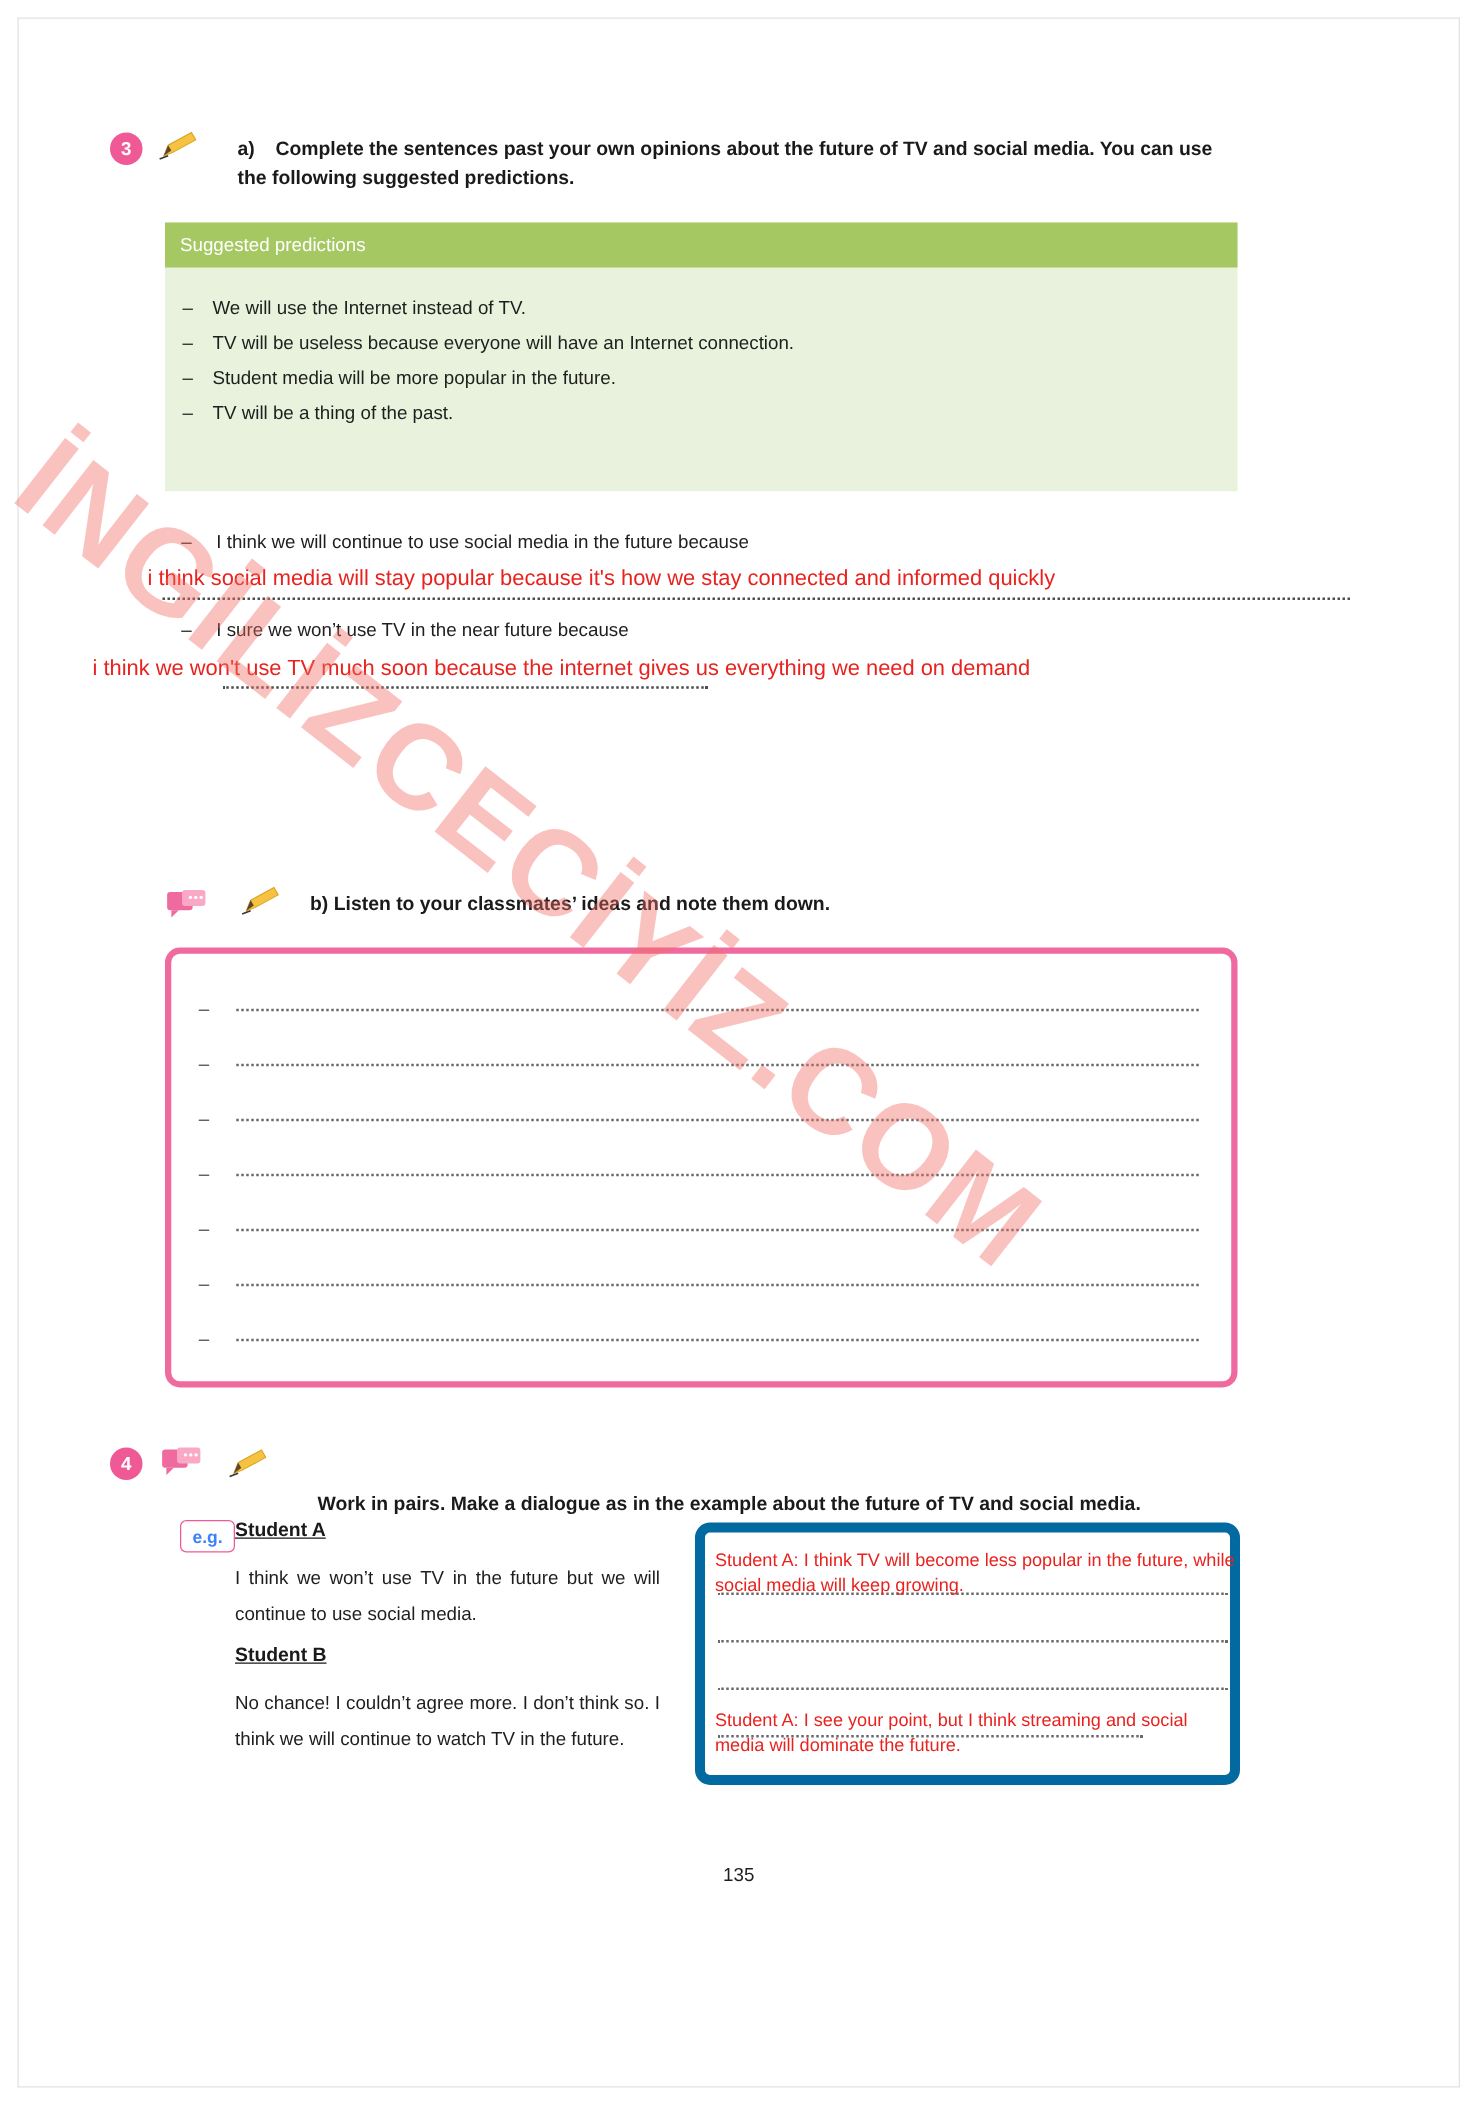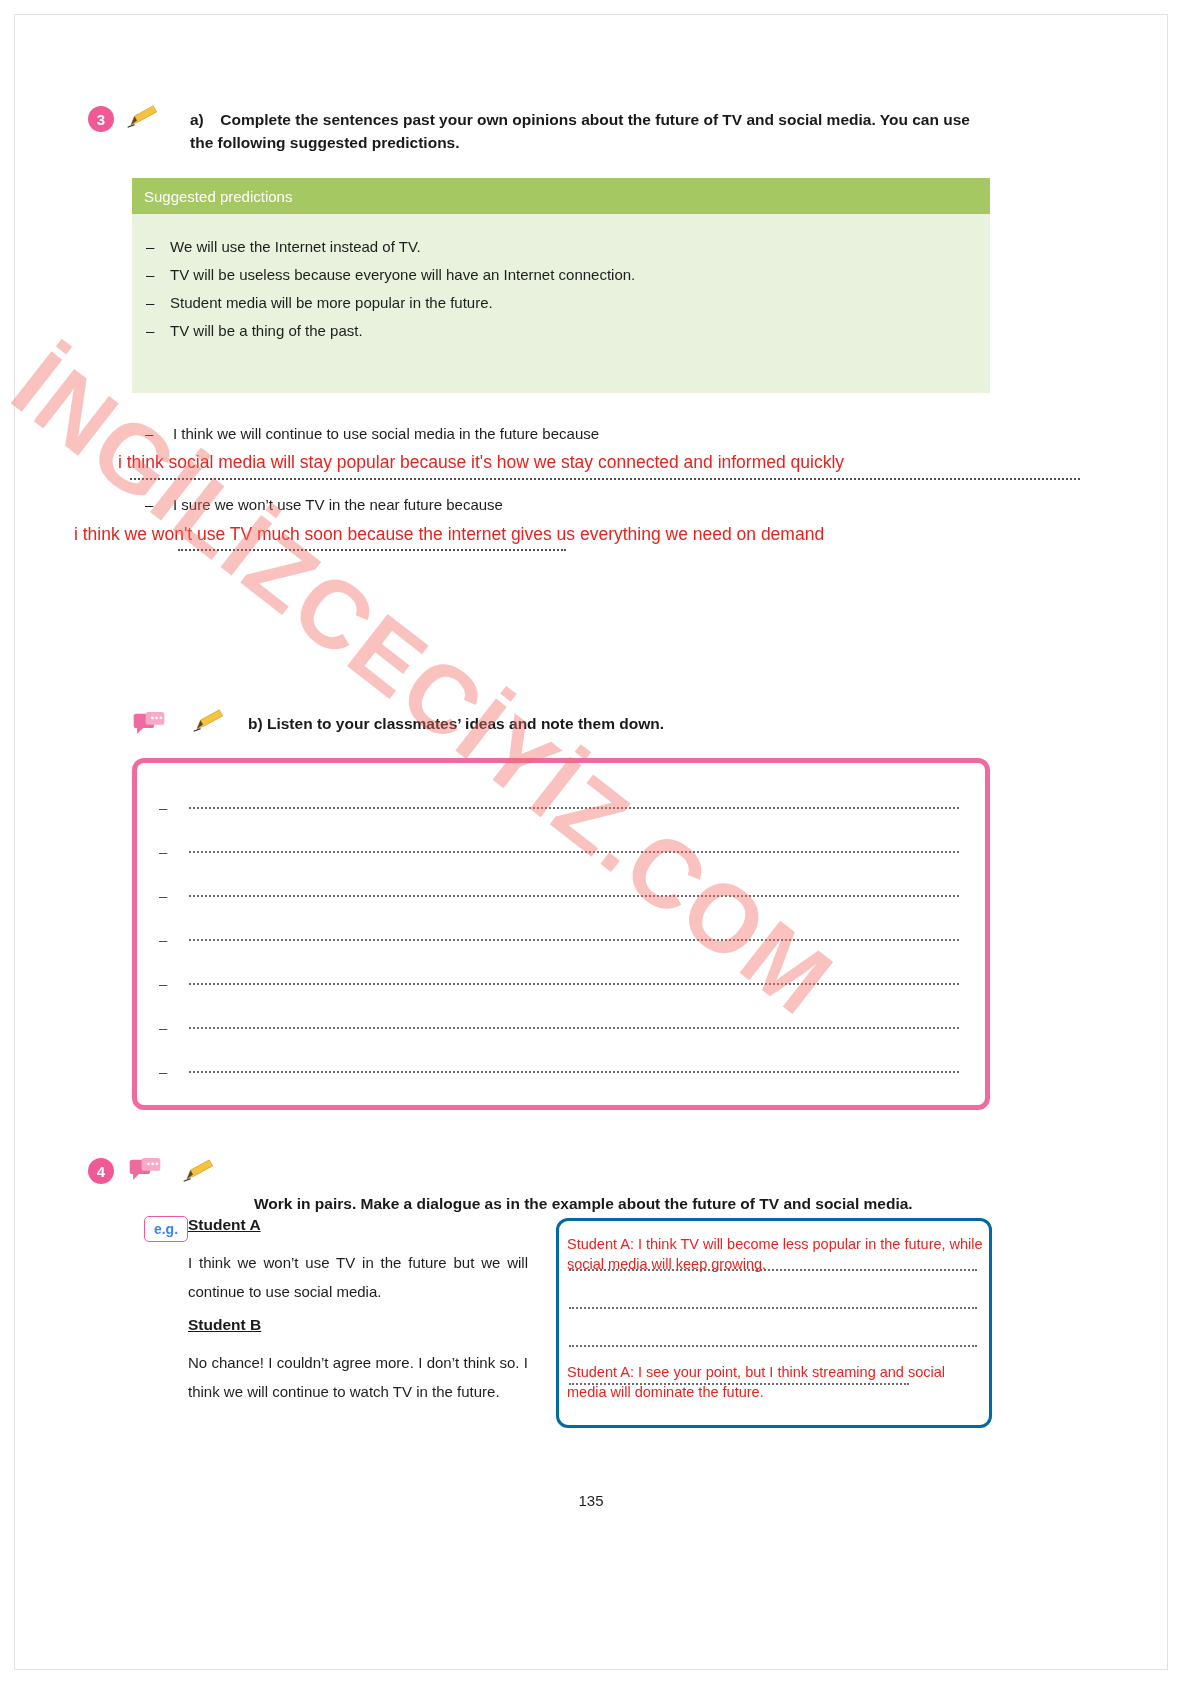--- a/index.html
+++ b/index.html
@@ -162,21 +162,21 @@
     color: #1e1e1e;
     line-height: 1.95;
     width: 340px;
     text-align: justify;
   }
 
   .yellow-box {
     position: absolute;
     left: 556px; top: 1218px;
     width: 436px; height: 210px;
-    border: 3px solid #0369a1;
+    border: 8px solid #0369a1;
     border-radius: 12px;
   }
   .yellow-line {
     position: absolute;
     left: 10px;
     width: 408px;
     border-bottom: 2px dotted #6b6b6b;
     height: 0;
   }
   .yellow-hand {

